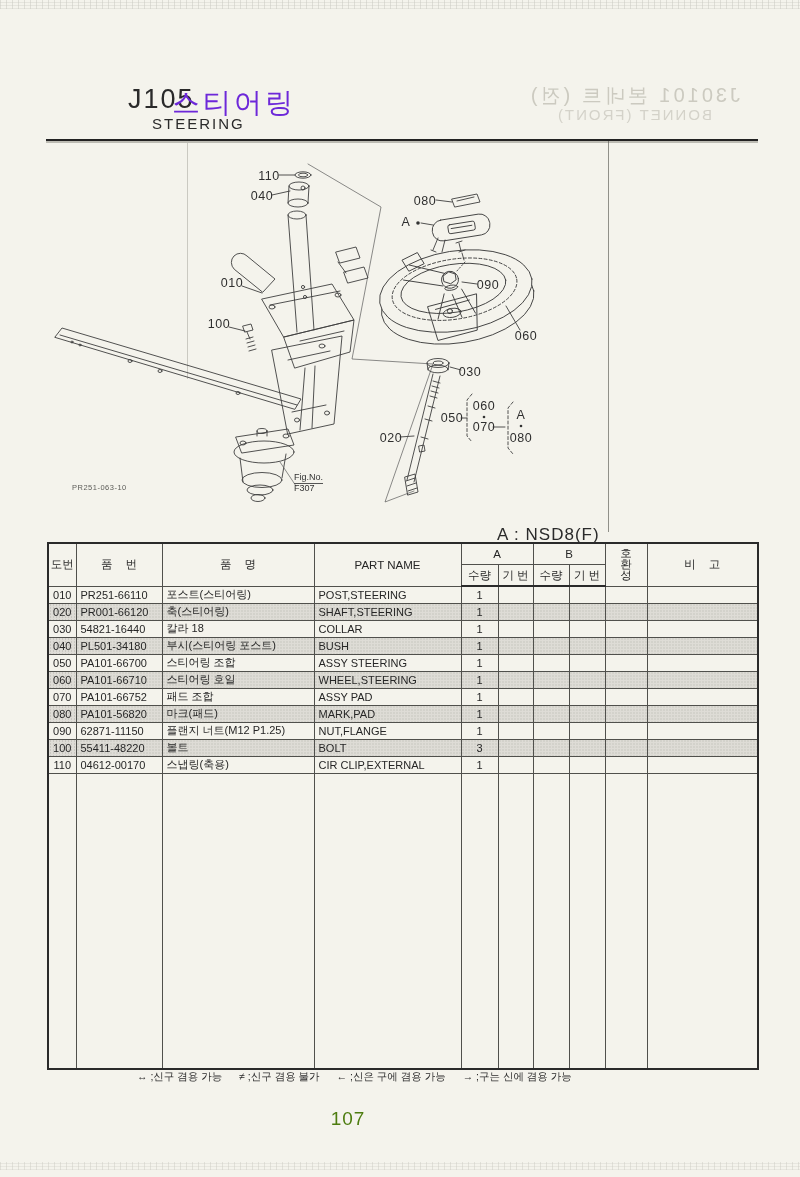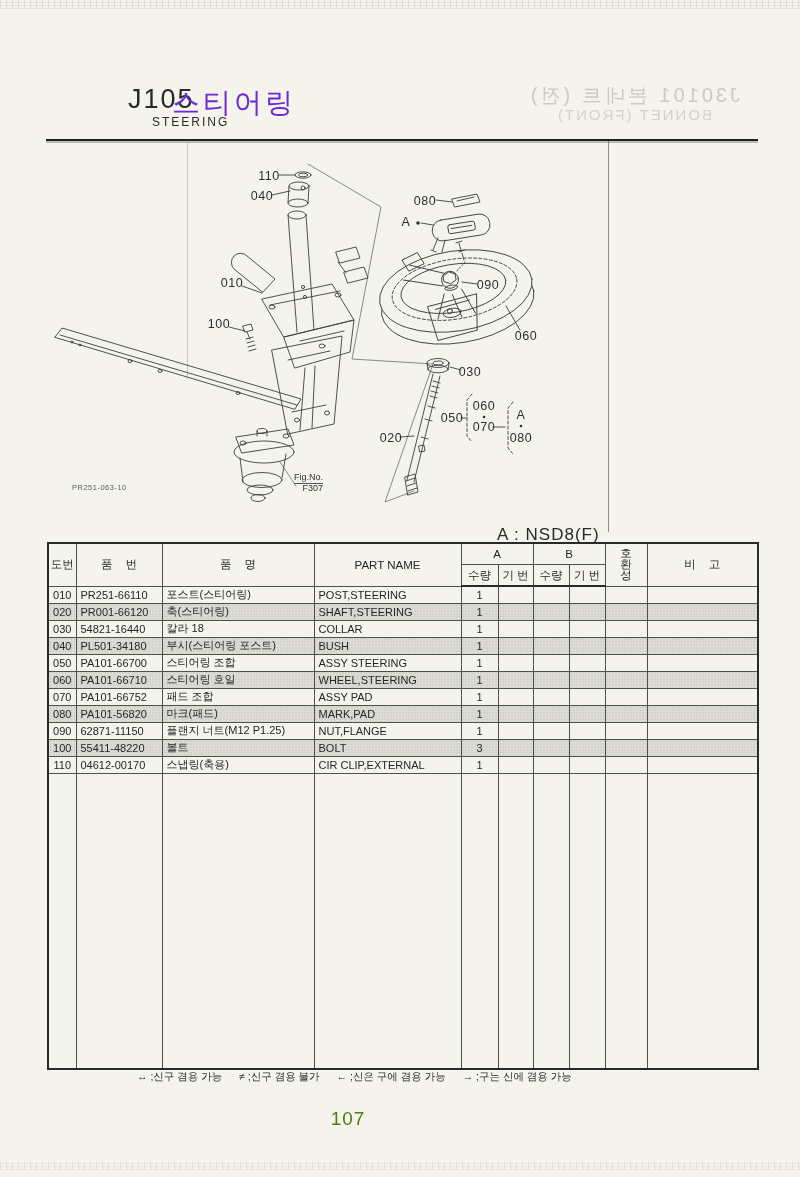--- a/index.html
+++ b/index.html
@@ -8,39 +8,39 @@
   
   .noise{position:absolute;left:0;width:100%;pointer-events:none;
          background-image:repeating-linear-gradient(90deg, rgba(70,70,60,.5) 0 1px, transparent 1px 6px),
                           repeating-linear-gradient(0deg, rgba(70,70,60,.35) 0 1px, transparent 1px 3px);}
   .noise.top{top:0;height:9px;opacity:.25;}
   .noise.bottom{top:1162px;height:8px;opacity:.22;}
 
   
   .title-code{position:absolute;left:96px;top:84px;font-size:27px;letter-spacing:2px;color:#2a2a2a;margin-left:32px;}
   .title-kr{position:absolute;left:172px;top:84px;font-size:28px;letter-spacing:3px;color:#6d28d9;}
-  .title-en{position:absolute;left:152px;top:115px;font-size:12px;letter-spacing:2px;color:#2a2a2a;}
+  .title-en{position:absolute;left:152px;top:115px;font-size:15px;letter-spacing:2px;color:#2a2a2a;}
   .title-rule{position:absolute;left:46px;top:139px;width:712px;height:2px;background:#222;
               box-shadow:0 2px 0 rgba(120,120,110,.45);}
 
   
   .bleed{position:absolute;transform:scaleX(-1);color:rgba(148,145,132,.42);white-space:nowrap;}
   .bleed.b1{left:468px;top:82px;width:272px;font-size:20px;letter-spacing:3px;text-align:left;}
   .bleed.b2{left:462px;top:106px;width:250px;font-size:15px;letter-spacing:2px;color:rgba(150,147,134,.34);}
 
   
   #diagram-svg{position:absolute;left:0;top:0;width:800px;height:1177px;}
   #diagram-svg .ln{stroke:#3e3e3e;stroke-width:.9;fill:none;stroke-linecap:round;stroke-linejoin:round;}
   #diagram-svg .thin{stroke:#5a5a5a;stroke-width:.7;fill:none;}
   #diagram-svg .bg{fill:#f4f3ec;}
   #diagram-svg .dash{stroke-dasharray:3,2.2;}
   #diagram-svg .dot{fill:#333;stroke:none;}
   #diagram-svg .callout{font:12.5px "Liberation Sans","DejaVu Sans",sans-serif;fill:#2f2f2f;
                         text-anchor:middle;dominant-baseline:central;letter-spacing:.5px;}
-  .fig-note{position:absolute;left:294px;top:472px;font-size:9px;line-height:11px;color:#333;text-align:right;}
+  .fig-note{position:absolute;left:294px;top:472px;font-size:9px;line-height:11px;color:#333;}
   .fig-note .fn1{border-bottom:.5px solid #555;padding-bottom:1px;}
   .drawing-no{position:absolute;left:72px;top:483px;font-size:7.5px;letter-spacing:.5px;color:#5c5c58;}
   .note-a{position:absolute;left:497px;top:525px;font-size:17px;letter-spacing:1px;color:#2a2a2a;}
 
   
   .tbl-wrap{position:absolute;left:47px;top:542px;}
   table.parts{border-collapse:collapse;table-layout:fixed;width:710px;background:transparent;}
   table.parts th,table.parts td{border:1px solid #50504c;font-weight:normal;overflow:hidden;
       white-space:nowrap;padding:0 0 0 4px;font-size:11px;color:#262626;text-align:left;}
   table.parts{border:2px solid #2a2a2a;}

